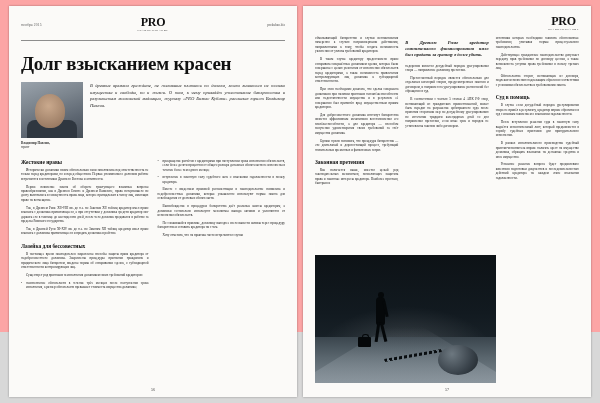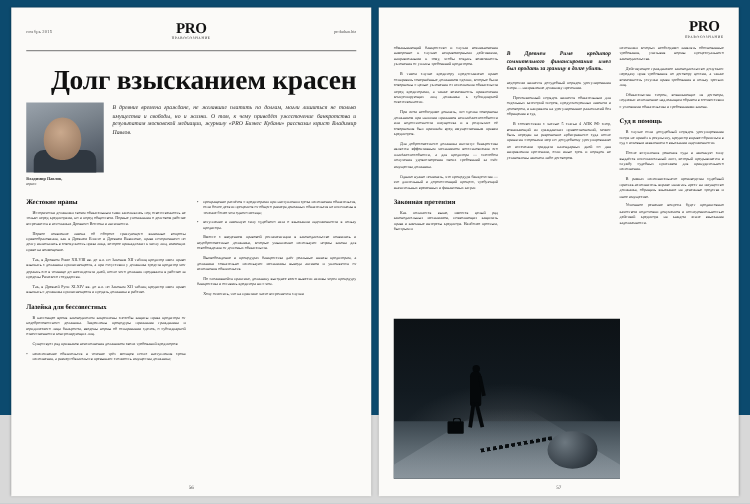--- a/index.html
+++ b/index.html
@@ -1,33 +1,33 @@
 <!DOCTYPE html>
 <html><head>
 <meta charset="utf-8">
 <style>
   html,body{margin:0;padding:0;background:#d8d8d8;}
   body{width:600px;height:403px;overflow:hidden;font-family:"Liberation Serif",serif;}
-  .spread{position:relative;width:600px;height:332px;background:#0c4a6e;text-decoration:underline;}
+  .spread{position:relative;width:600px;height:332px;background:#fca5a5;text-decoration:underline;}
   .page{position:absolute;top:6px;height:391px;background:#fbfaf8;box-shadow:0 0 2px rgba(0,0,0,.35);}
   .page-left{left:9px;width:288px;}
   .page-right{left:303px;width:288px;}
   .inner{position:absolute;left:0;top:0;right:0;bottom:0;padding:10px 12px 14px 12px;box-sizing:border-box;}
 
   
   .hdr{position:relative;height:22px;border-bottom:0;}
   .hdr .date{position:absolute;left:0;top:7px;font-size:3.6px;color:#555;letter-spacing:.2px;}
   .hdr .logo{position:absolute;left:50%;transform:translateX(-50%);top:1px;text-align:center;}
   .hdr .logo .pro{font-family:"Liberation Serif",serif;font-weight:bold;font-size:12px;line-height:11px;color:#111;letter-spacing:-.3px;}
   .hdr .logo .sub{font-size:2.7px;letter-spacing:.6px;color:#111;margin-top:1px;}
   .hdr .site{position:absolute;right:0;top:7px;font-size:3.4px;color:#555;}
   .rule{height:1px;background:#8d8d8d;margin-top:2px;}
 
   
-  .headline{margin:13px 0 4px 0;text-align:right;font-family:"Liberation Serif",serif;font-weight:bold;font-size:22px;line-height:20px;color:#111;letter-spacing:-.2px;}
+  .headline{margin:13px 0 4px 0;text-align:left;font-family:"Liberation Serif",serif;font-weight:bold;font-size:19px;line-height:20px;color:#111;letter-spacing:-.2px;}
 
   
   .leadwrap{display:flex;gap:7px;margin-top:8px;align-items:flex-start;}
   .photo{width:62px;flex:0 0 62px;}
   .photo .ph{width:62px;height:56px;background:
       linear-gradient(160deg,#9aa3ac 0%,#7b848d 38%,#5d6671 70%,#474f58 100%);
       position:relative;overflow:hidden;}
   .photo .ph:after{content:"";position:absolute;left:14px;top:12px;width:30px;height:34px;border-radius:50% 50% 45% 45%;background:radial-gradient(circle at 45% 35%,#caa98d,#8d6f58);}
   .photo .ph:before{content:"";position:absolute;left:6px;top:38px;width:50px;height:22px;background:#2f3740;border-radius:8px 8px 0 0;}
   .photo .cap{margin-top:3px;font-size:3.2px;line-height:4.4px;color:#333;}

